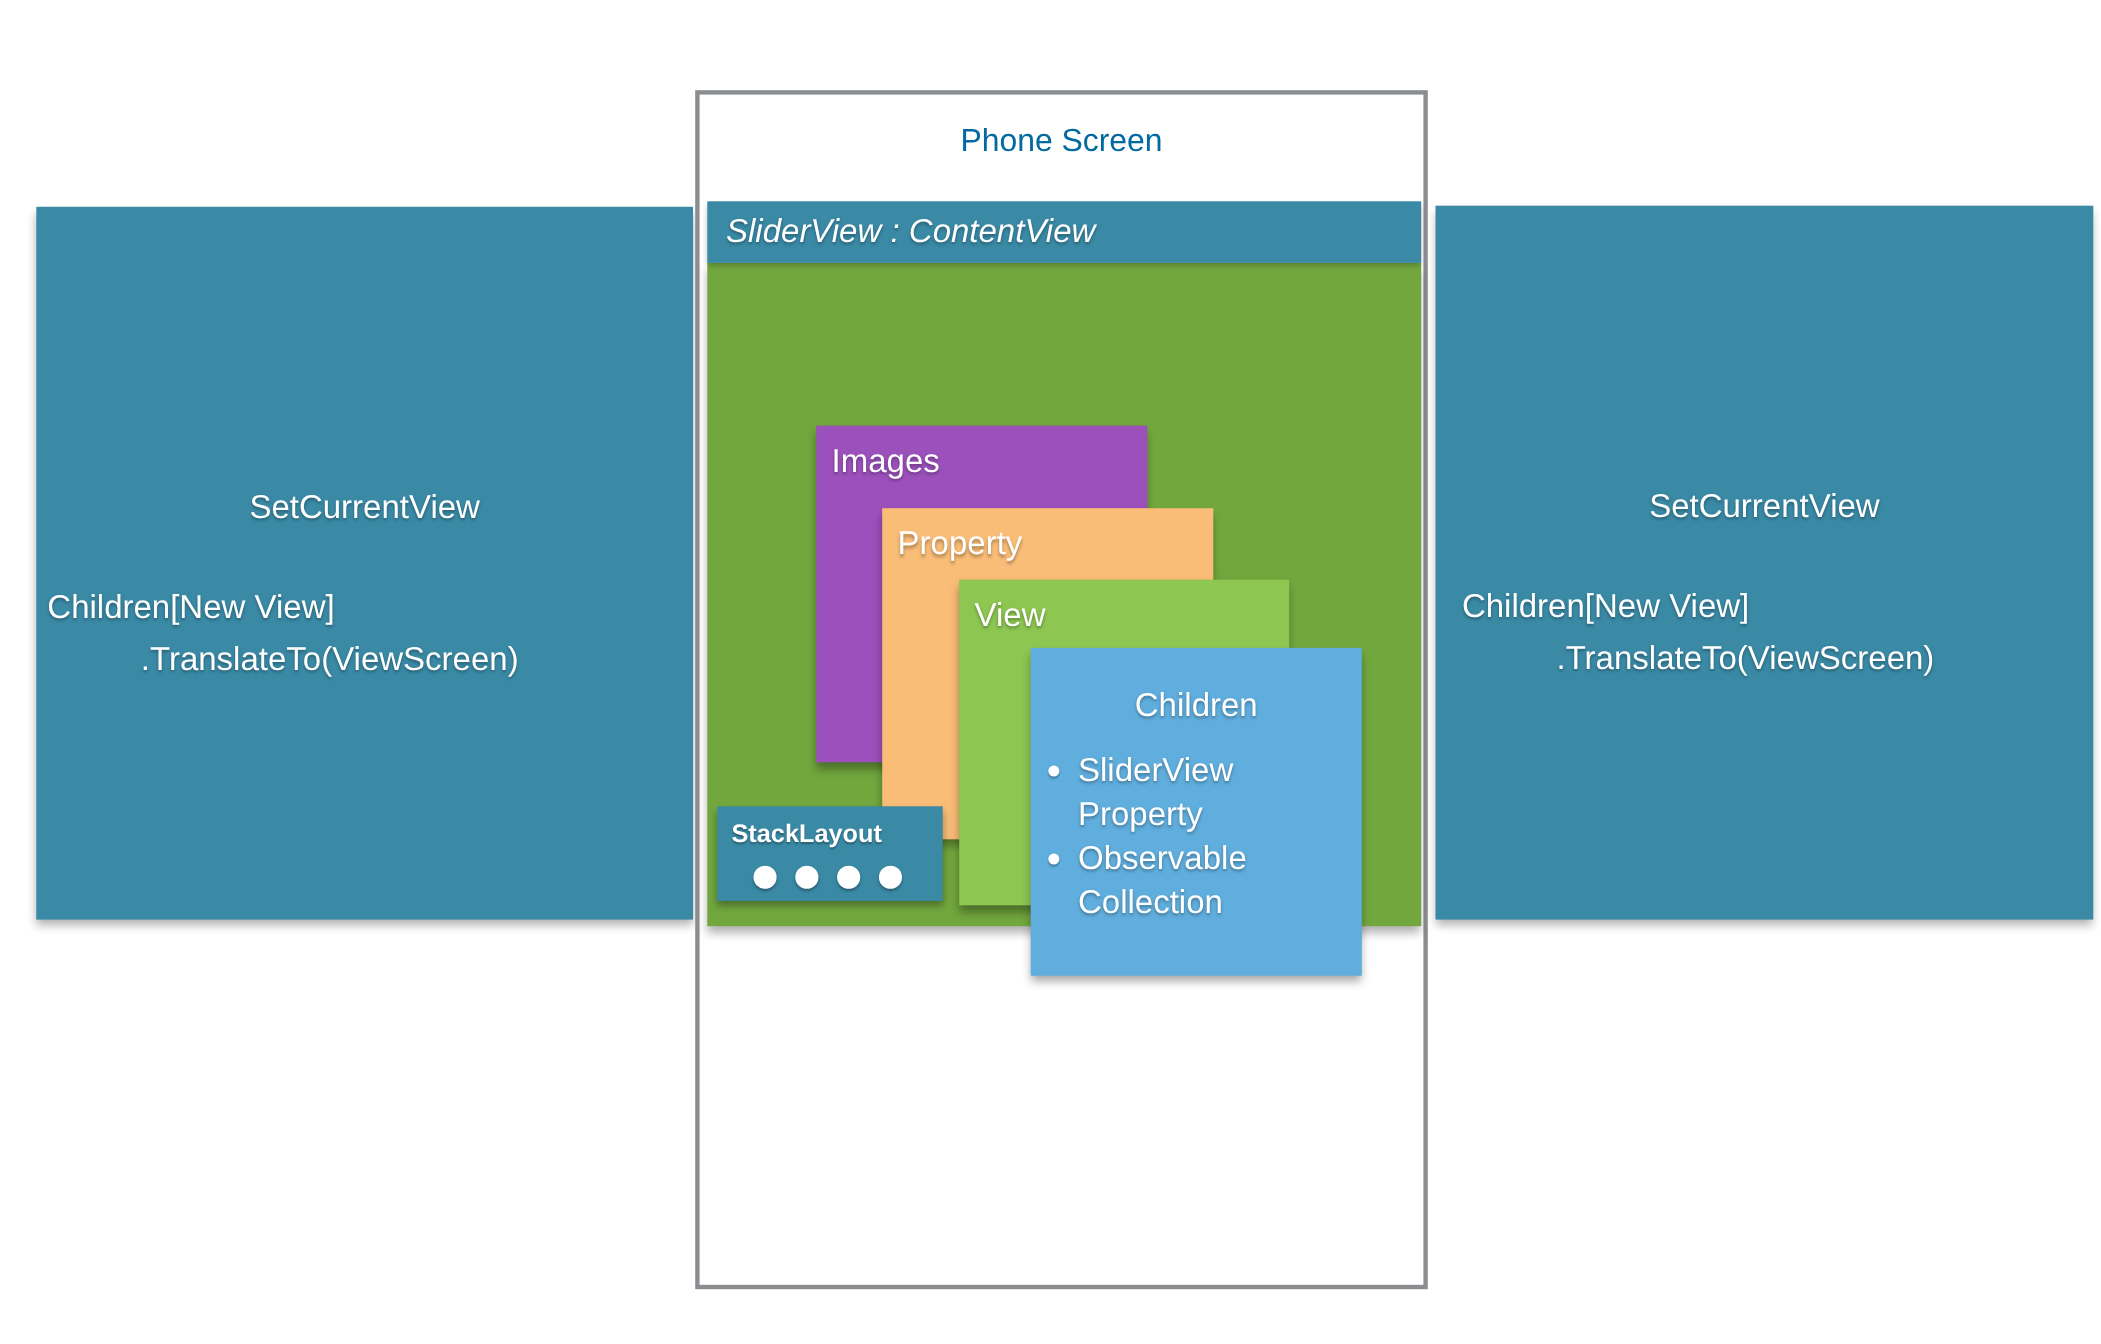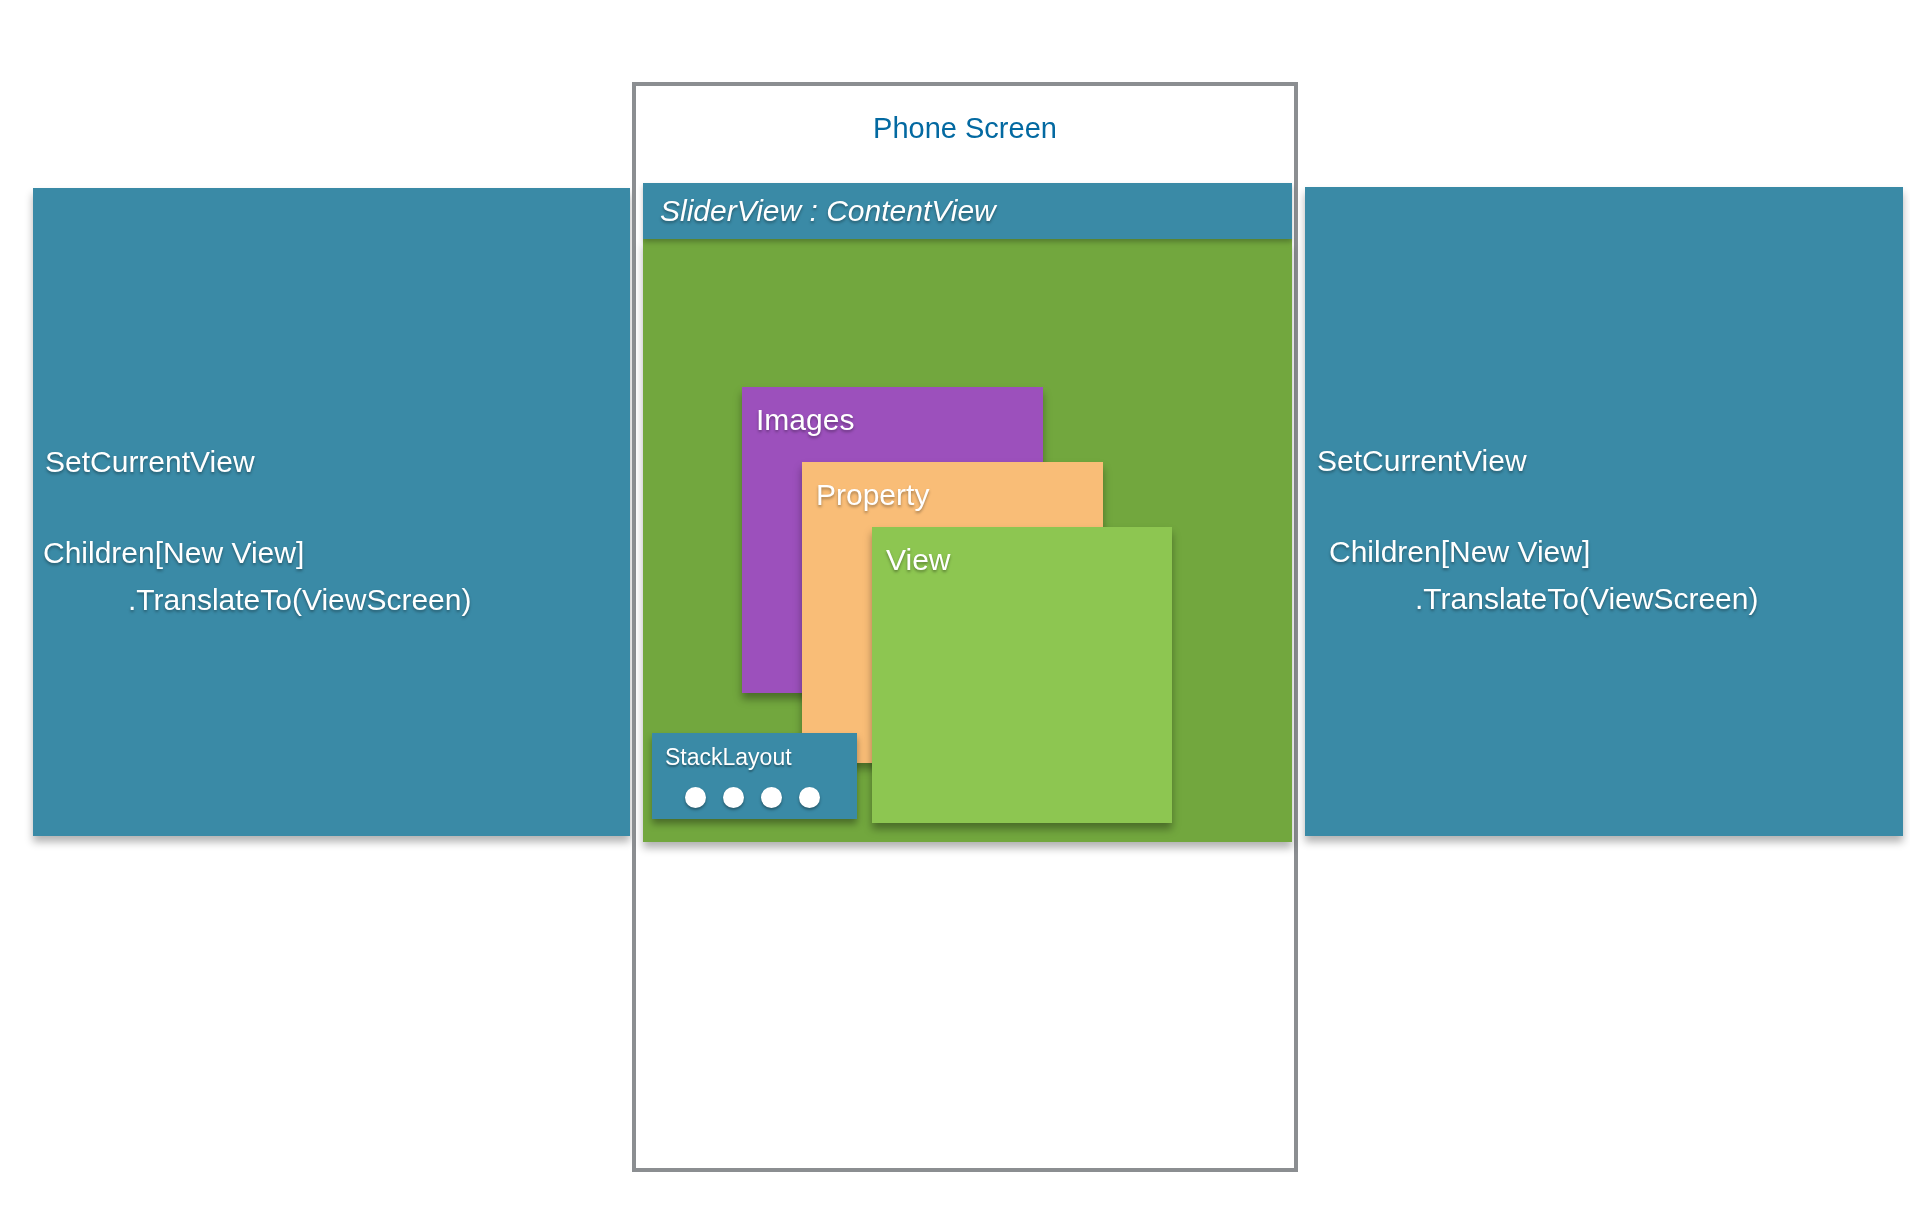--- a/index.html
+++ b/index.html
@@ -15,21 +15,21 @@
     background:#3A8AA6;
     box-shadow:0 6px 8px rgba(0,0,0,0.30);
     color:#fff;
   }
   .panel .line{
     position:absolute;
     font-size:30px;line-height:38px;
     text-shadow:0 2px 3px rgba(0,0,0,0.35);
     white-space:nowrap;
   }
-  .panel .centered{width:100%;padding-left:12px;}
+  .panel .centered{width:100%;text-align:center;}
   .phone{
     position:absolute;
     left:632px;top:82px;width:666px;height:1090px;
     box-sizing:border-box;
     border:4px solid #8B8E91;
     background:#ffffff;
   }
   .phone-title{
     position:absolute;left:0;top:26px;width:100%;
     text-align:center;color:#0369a1;font-size:29px;
@@ -87,20 +87,21 @@
   .children-list .li-txt{flex:1 1 auto;max-width:230px;}
   .stack-layout{
     position:absolute;left:652px;top:733px;width:205px;height:86px;
     background:#3A8AA6;z-index:5;
     box-shadow:0 5px 7px rgba(0,0,0,0.35);
     color:#fff;
   }
   .stack-layout .lbl{
     padding:11px 0 0 13px;font-size:23px;
     text-shadow:0 2px 2px rgba(0,0,0,0.35);
+    font-weight:bold;
   }
   .indicator-dots{
     position:absolute;left:33px;top:54px;
     display:flex;gap:17px;
   }
   .indicator-dots .pdot{
     width:21px;height:21px;border-radius:50%;background:#fff;
     box-shadow:0 2px 3px rgba(0,0,0,0.35);
   }
 </style>
@@ -137,20 +138,33 @@
   </div>
 
   <div class="layer layer-layouts">
     <div class="lbl">Property</div>
   </div>
 
   <div class="layer layer-views">
     <div class="lbl">View</div>
   </div>
 
+  <div class="layer children-box">
+    <div class="children-title">Children</div>
+    <ul class="children-list">
+      <li>
+        <span class="dot"></span>
+        <span class="li-txt">SliderView Property</span>
+      </li>
+      <li>
+        <span class="dot"></span>
+        <span class="li-txt">Observable Collection</span>
+      </li>
+    </ul>
+  </div>
 
   <div class="stack-layout">
     <div class="lbl">StackLayout</div>
     <div class="indicator-dots">
         <span class="pdot"></span>
         <span class="pdot"></span>
         <span class="pdot"></span>
         <span class="pdot"></span>
       </div>
   </div>

